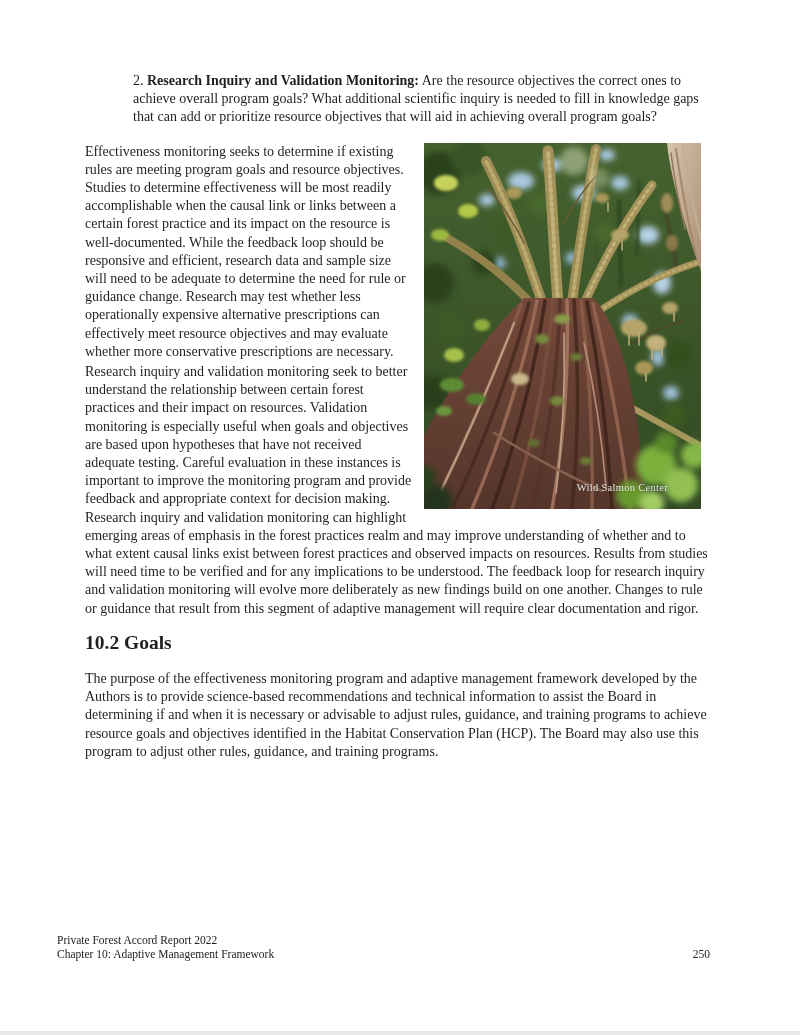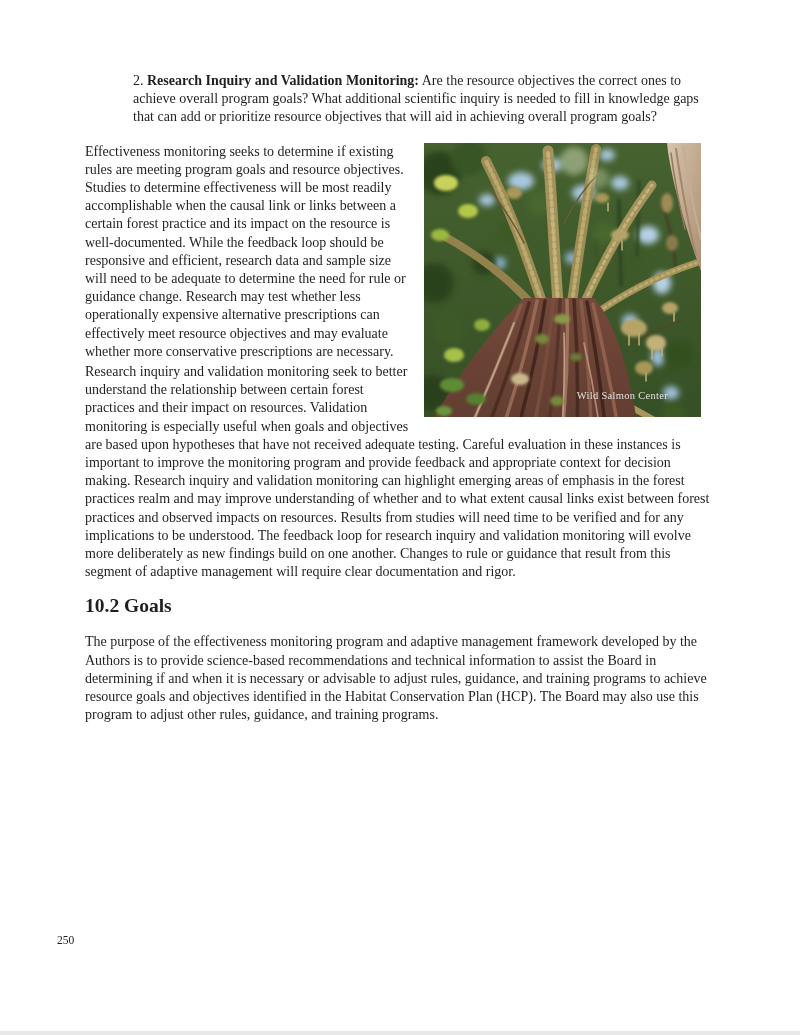--- a/index.html
+++ b/index.html
@@ -23,21 +23,21 @@
     margin:0 0 0 48px;
     width:572px;
   }
   .indent-para b{font-weight:bold;}
   .wrap-section{margin-top:16px;}
   .wrap-section p{margin:0;}
   .wrap-section p + p{margin-top:2px;}
   .photo-figure{
     float:right;
     position:relative;
-    width:277px;height:274px;
+    width:277px;height:366px;
     margin:2px 14px 14px 10px;
     overflow:hidden;
   }
   .photo-figure svg{display:block;width:277px;height:366px;}
   .photo-credit{
     position:absolute;
     right:33px;bottom:11px;
     font-size:10.5px;
     color:rgba(255,255,255,0.85);
     letter-spacing:0.3px;
@@ -255,17 +255,21 @@
 
       <p>Effectiveness monitoring seeks to determine if existing rules are meeting program goals and resource objectives. Studies to determine effectiveness will be most readily accomplishable when the causal link or links between a certain forest practice and its impact on the resource is well-documented. While the feedback loop should be responsive and efficient, research data and sample size will need to be adequate to determine the need for rule or guidance change. Research may test whether less operationally expensive alternative prescriptions can effectively meet resource objectives and may evaluate whether more conservative prescriptions are necessary.</p>
       <p>Research inquiry and validation monitoring seek to better understand the relationship between certain forest practices and their impact on resources. Validation monitoring is especially useful when goals and objectives are based upon hypotheses that have not received adequate testing. Careful evaluation in these instances is important to improve the monitoring program and provide feedback and appropriate context for decision making. Research inquiry and validation monitoring can highlight emerging areas of emphasis in the forest practices realm and may improve understanding of whether and to what extent causal links exist between forest practices and observed impacts on resources. Results from studies will need time to be verified and for any implications to be understood. The feedback loop for research inquiry and validation monitoring will evolve more deliberately as new findings build on one another. Changes to rule or guidance that result from this segment of adaptive management will require clear documentation and rigor.</p>
     </div>
 
     <h2 class="section-heading">10.2 Goals</h2>
     <p class="goals-para">The purpose of the effectiveness monitoring program and adaptive management framework developed by the Authors is to provide science-based recommendations and technical information to assist the Board in determining if and when it is necessary or advisable to adjust rules, guidance, and training programs to achieve resource goals and objectives identified in the Habitat Conservation Plan (HCP). The Board may also use this program to adjust other rules, guidance, and training programs.</p>
   </div>
 
   <div class="footer">
+    <div class="footer-left">
+      <div>Private Forest Accord Report 2022</div>
+      <div>Chapter 10: Adaptive Management Framework</div>
+    </div>
     <div class="footer-right">250</div>
   </div>
 
   <div class="page-bottom-edge"></div>
 </div>
 
 </body></html>

